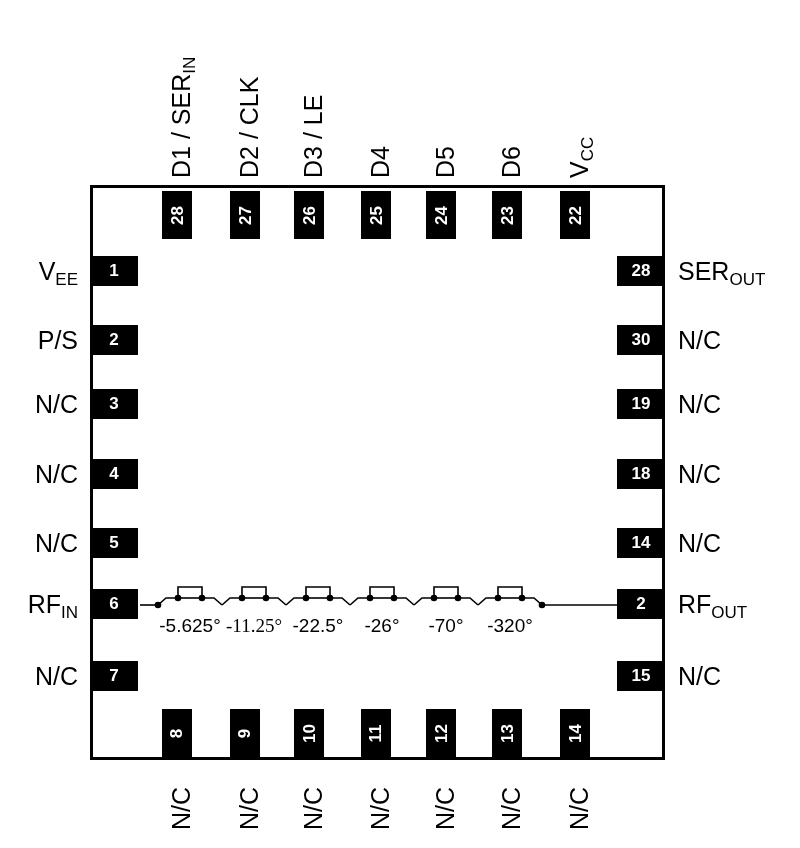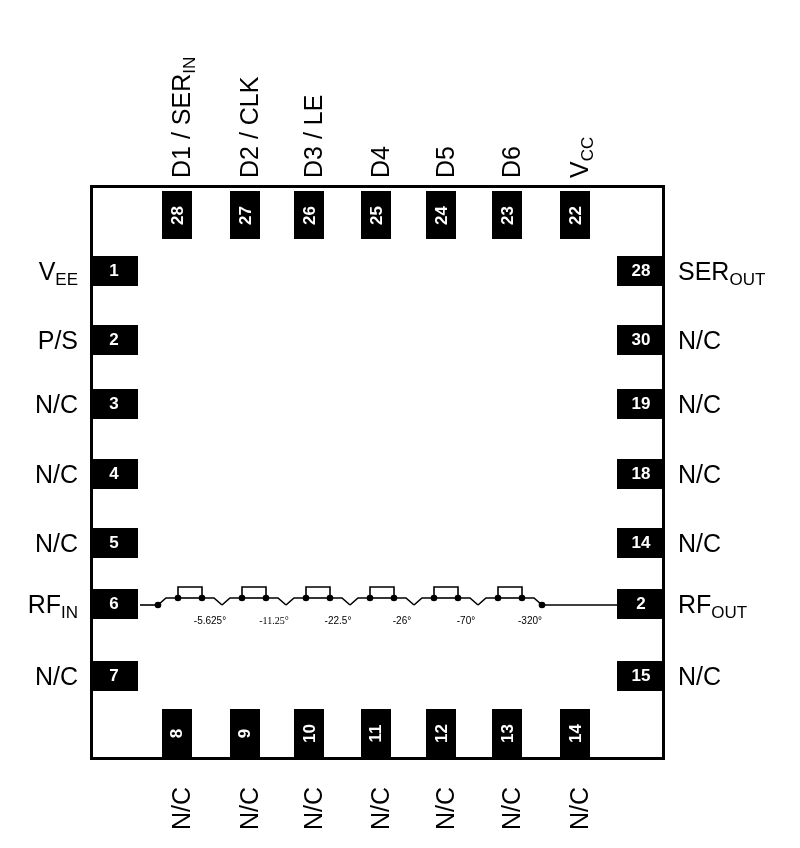--- a/index.html
+++ b/index.html
@@ -86,25 +86,24 @@
   
   .schematic {
     position: absolute;
     left: 140px;
     top: 565px;
     width: 480px;
     height: 100px;
   }
   .stage-label {
     position: absolute;
-    font-size: 10px;
+    font-size: 19px;
     text-align: center;
     white-space: nowrap;
     transform: translateX(-50%);
-    margin-left: 20px;
   }
 
   svg { display: block; }
 </style>
 </head>
 <body>
 
 <div id="root">
 
   <div class="package-body"></div>

